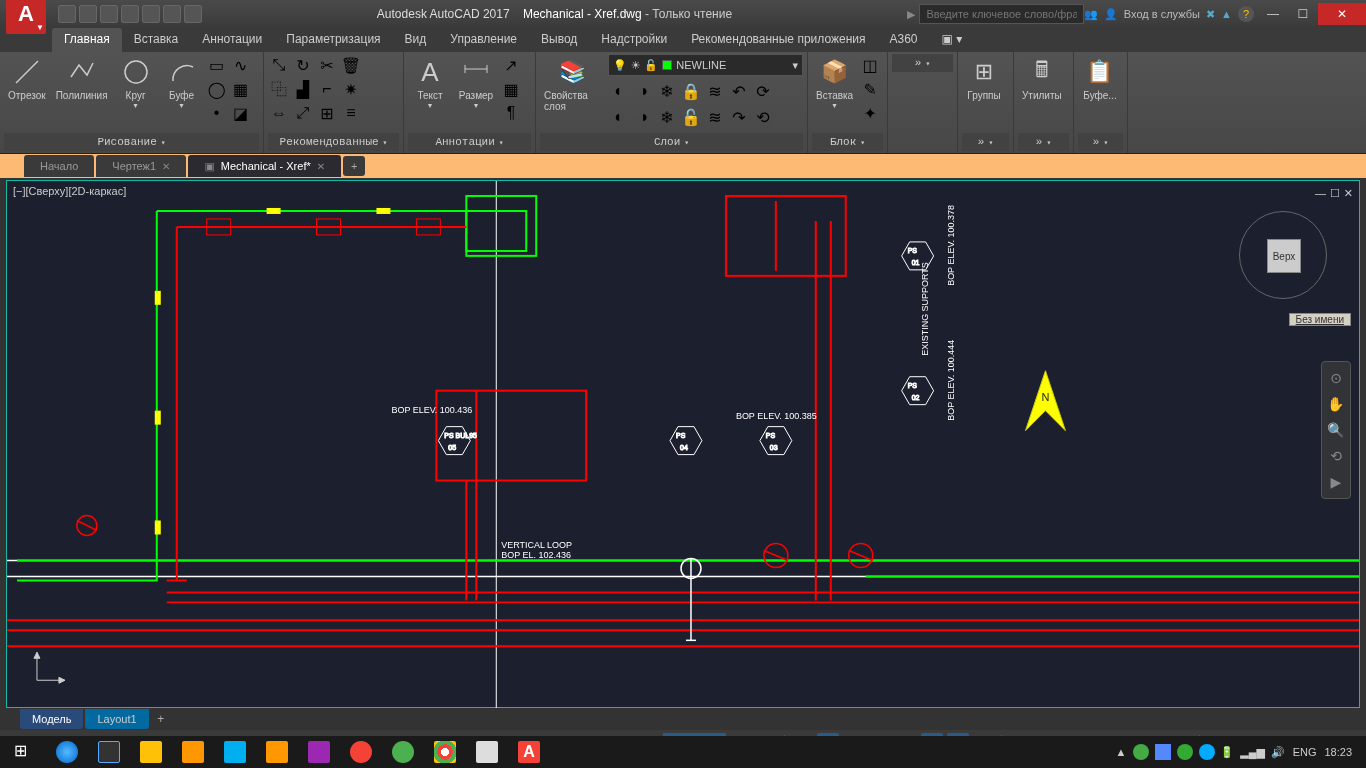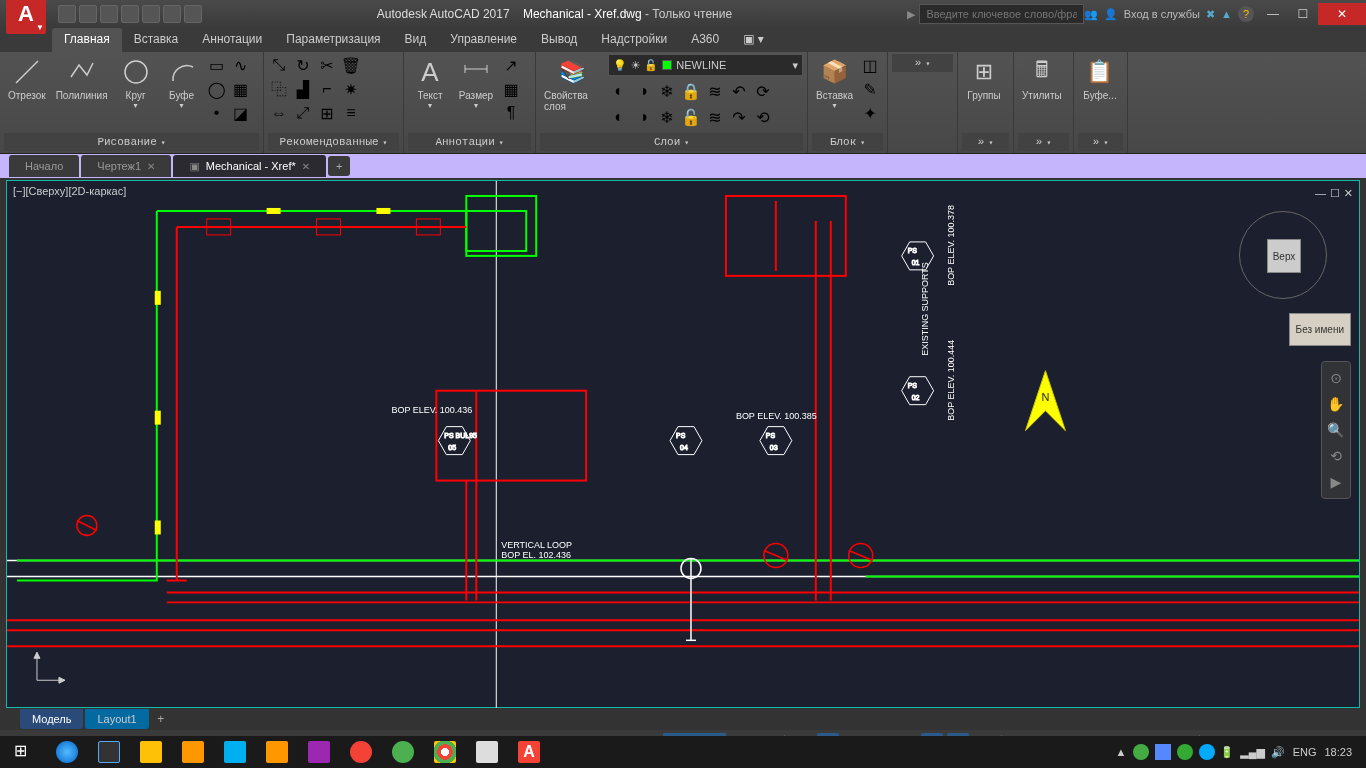--- a/index.html
+++ b/index.html
@@ -35,36 +35,36 @@
 .rbtn-lg { display: flex; flex-direction: column; align-items: center; justify-content: flex-start; padding: 2px 4px; color: #ccc; font-size: 10px; cursor: pointer; min-width: 44px; }
 .rbtn-lg .icon { width: 32px; height: 32px; margin-bottom: 2px; display: flex; align-items: center; justify-content: center; }
 .rbtn-sm { width: 22px; height: 22px; display: flex; align-items: center; justify-content: center; cursor: pointer; }
 .rcol { display: flex; flex-direction: column; gap: 2px; }
 .layer-combo { width: 195px; height: 22px; background: #2a2a2a; border: 1px solid #555; display: flex; align-items: center; padding: 0 4px; color: #ccc; font-size: 11px; gap: 4px; }
 .layer-combo .bulb { color: #ffeb3b; }
 .layer-combo .sq { width: 10px; height: 10px; background: #0f0; border: 1px solid #555; }
 .rrow { display: flex; gap: 2px; }
 
 
-.filetabs { height: 24px; background: #c4b5fd; display: flex; padding-left: 9px; align-items: center; gap: 2px; }
+.filetabs { height: 24px; background: #fdba74; display: flex; padding-left: 24px; align-items: center; gap: 2px; }
 .ftab { height: 22px; background: #3a3a3a; color: #999; font-size: 11px; padding: 0 16px; display: flex; align-items: center; border-radius: 3px 3px 0 0; cursor: pointer; gap: 6px; }
 .ftab.active { background: #2a2a30; color: #fff; }
 .ftab .x { font-size: 10px; color: #888; }
 .ftab-add { width: 22px; height: 20px; background: #3a3a3a; border-radius: 3px; display: flex; align-items: center; justify-content: center; color: #aaa; font-size: 11px; cursor: pointer; }
 
 
 .canvas-wrap { position: relative; height: 528px; background: #1c1f2e; border: 1px solid #14b8a6; margin: 2px 6px 0 6px; }
 .canvas-wrap svg { position: absolute; inset: 0; }
 .canvas-tl { position: absolute; top: 4px; left: 6px; color: #ccc; font-size: 11px; }
 .canvas-wc { position: absolute; top: 6px; right: 6px; display: flex; gap: 4px; color: #ccc; font-size: 11px; }
 .canvas-wc span { cursor: pointer; }
 .viewcube { position: absolute; top: 30px; right: 30px; width: 90px; height: 90px; }
 .viewcube .ring { width: 88px; height: 88px; border: 1px solid #666; border-radius: 50%; position: absolute; }
 .viewcube .face { position: absolute; top: 28px; left: 28px; width: 34px; height: 34px; background: #ccc; color: #333; font-size: 10px; display: flex; align-items: center; justify-content: center; border: 1px solid #888; }
-.unnamed-tag { position: absolute; top: 132px; right: 8px; background: #d6d0c4; color: #333; font-size: 10px; padding: 10px 6px; border: 1px solid #888; }
+.unnamed-tag { position: absolute; top: 132px; right: 8px; background: #d6d0c4; color: #333; font-size: 10px; padding: 0 6px; border: 1px solid #888; text-decoration: underline; }
 .navbar { position: absolute; right: 8px; top: 180px; width: 30px; background: rgba(60,60,60,0.7); border: 1px solid #555; border-radius: 4px; display: flex; flex-direction: column; gap: 6px; padding: 6px 0; align-items: center; }
 .navbar .nb { width: 20px; height: 20px; color: #888; font-size: 14px; display: flex; align-items: center; justify-content: center; cursor: pointer; }
 
 
 .layouttabs { height: 22px; background: #333; display: flex; align-items: center; padding-left: 20px; gap: 2px; }
 .ltab { height: 20px; background: #0369a1; color: #ccc; font-size: 11px; padding: 0 12px; display: flex; align-items: center; border-radius: 0 0 3px 3px; cursor: pointer; }
 .ltab.active { background: #2a4a7a; color: #fff; }
 .ltab-add { width: 20px; height: 18px; display: flex; align-items: center; justify-content: center; color: #aaa; cursor: pointer; font-size: 12px; }
 
 
@@ -131,20 +131,21 @@
 
 <div class="menutabs">
   <div class="menutab active">Главная</div>
   <div class="menutab">Вставка</div>
   <div class="menutab">Аннотации</div>
   <div class="menutab">Параметризация</div>
   <div class="menutab">Вид</div>
   <div class="menutab">Управление</div>
   <div class="menutab">Вывод</div>
   <div class="menutab">Надстройки</div>
+  <div class="menutab">Рекомендованные приложения</div>
   <div class="menutab">A360</div>
   <div class="menutab">▣ ▾</div>
 </div>
 
 <div class="ribbon">
   <div class="rpanel" style="width:264px;">
     <div class="rpanel-body">
       <div class="rbtn-lg">
           <div class="icon">
             <svg width="30" height="30">

